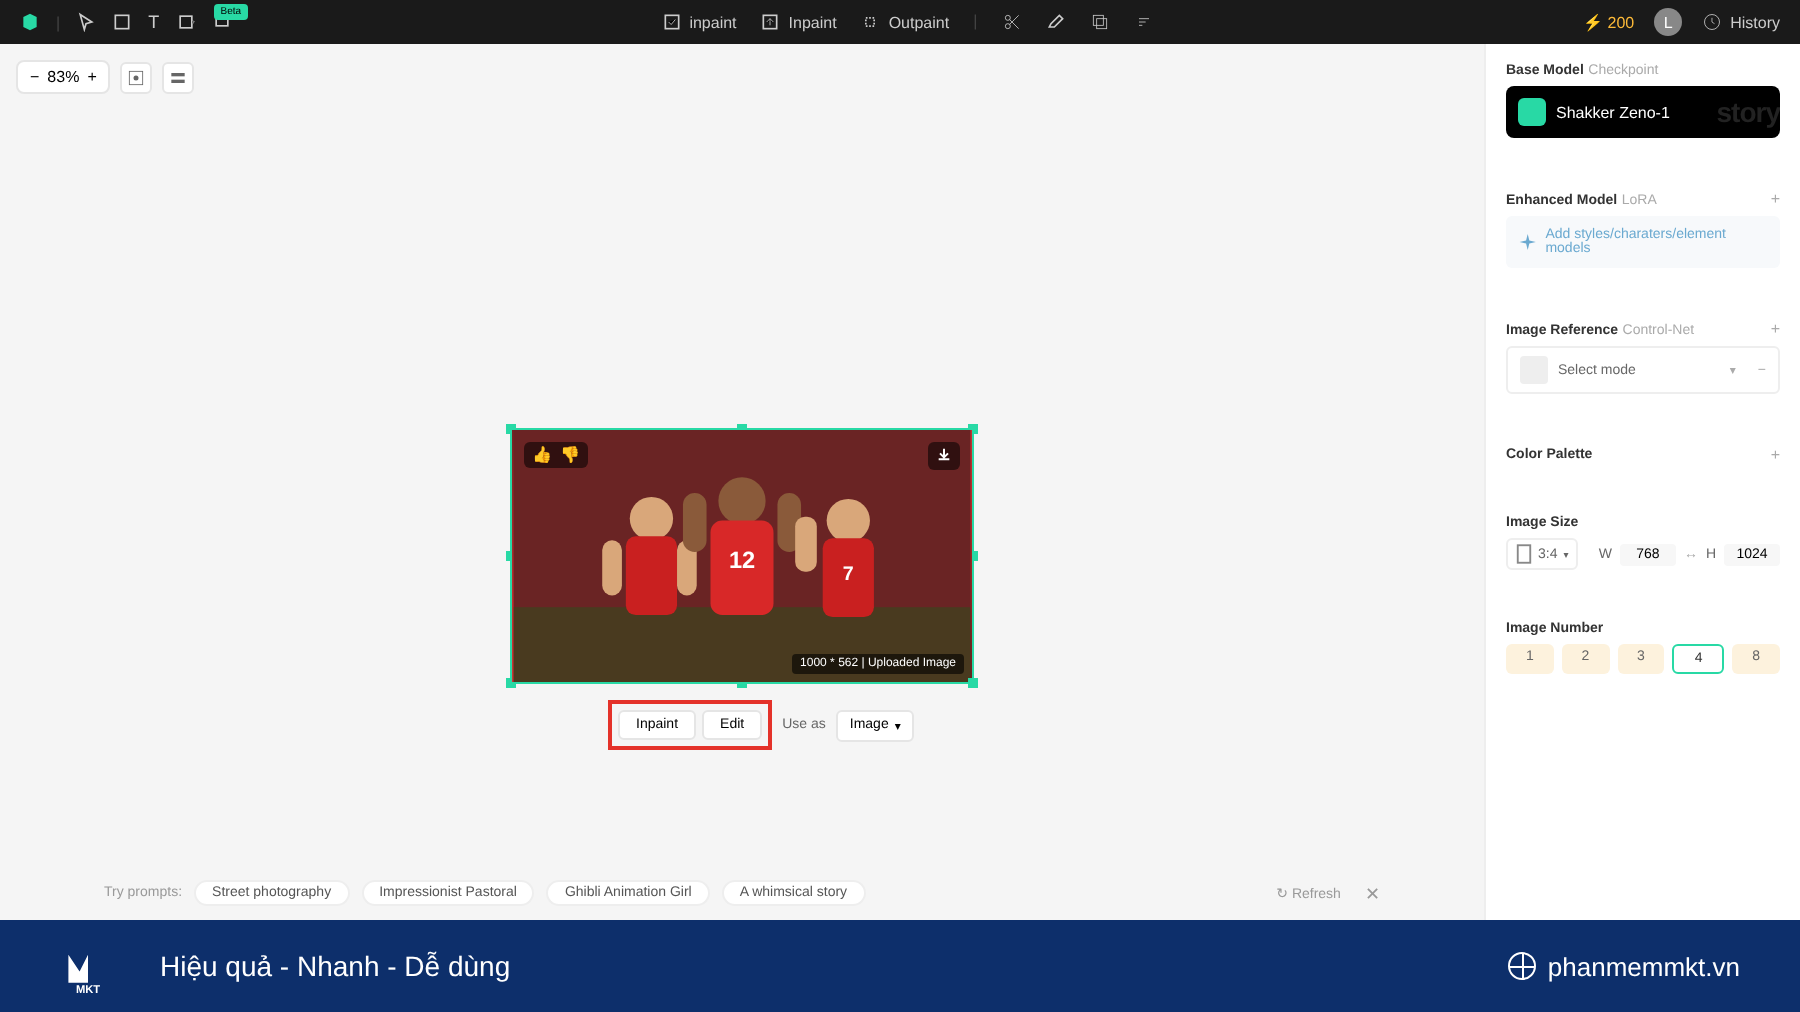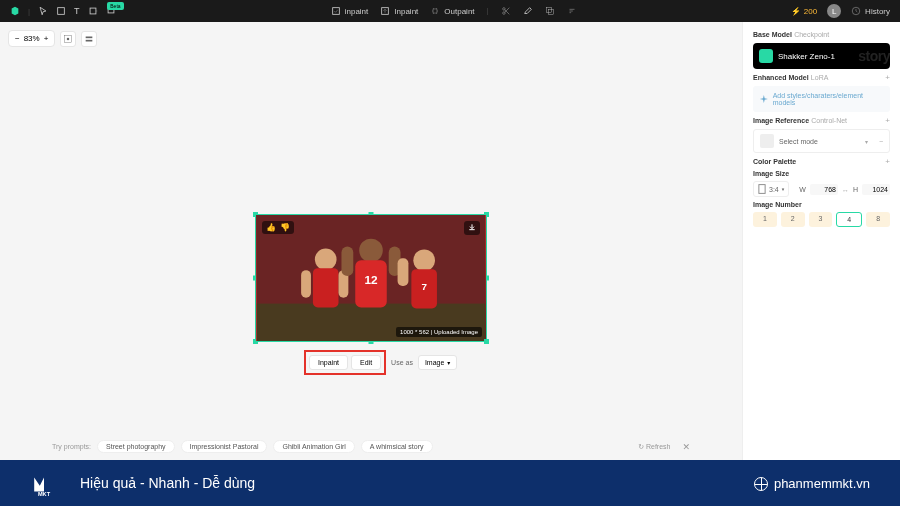--- a/index.html
+++ b/index.html
@@ -46,45 +46,45 @@
 .useas-label { font-size: 7px; color: #666; margin: 0 2px; }
 
 .prompt-area { position: absolute; left: 52px; bottom: 3px; right: 52px; }
 .prompt-suggestions { display: flex; align-items: center; gap: 6px; font-size: 7px; color: #999; margin-bottom: 4px; }
 .chip { background: #fff; border: 1px solid #eee; border-radius: 9px; padding: 2px 8px; color: #555; font-size: 7px; cursor: pointer; }
 .refresh-link { margin-left: auto; margin-right: 6px; color: #999; cursor: pointer; }
 .close-x { color: #999; cursor: pointer; font-size: 9px; }
 .prompt-input { width: 100%; background: #fff; border: 1px solid #eee; border-radius: 6px; padding: 10px; font-size: 8px; color: #999; height: 30px; }
 
 .sidebar { width: 158px; background: #fff; border-left: 1px solid #eee; padding: 8px 10px; font-size: 8px; color: #333; overflow-y: auto; }
-.side-section { margin-bottom: 4px; }
+.side-section { margin-bottom: 26px; }
 .side-label { font-size: 7px; color: #333; font-weight: 600; }
 .side-sublabel { font-size: 7px; color: #aaa; font-weight: 400; }
 .side-header { display: flex; justify-content: space-between; align-items: center; margin-bottom: 4px; }
 .plus { color: #aaa; cursor: pointer; }
 .model-card { background: #000; border-radius: 4px; padding: 6px; display: flex; align-items: center; gap: 5px; color: #fff; position: relative; overflow: hidden; }
 .model-icon { width: 14px; height: 14px; background: #28d9a5; border-radius: 3px; display:inline-block; }
 .watermark { position: absolute; right: 0; color: #222; font-size: 14px; font-weight: 700; letter-spacing: -0.5px; }
 .lora-add { background: #f7f9fb; border-radius: 3px; padding: 6px; display: flex; align-items: center; gap: 4px; font-size: 7px; color: #6aa9d0; cursor: pointer; }
 .select-row { background: #fff; border: 1px solid #eee; border-radius: 3px; padding: 4px 6px; display: flex; align-items: center; gap: 5px; font-size: 7px; color: #666; }
 .mode-swatch { width: 14px; height: 14px; background: #eee; border-radius: 2px; }
 .minus { color: #aaa; cursor: pointer; }
 .size-row { display: flex; align-items: center; gap: 4px; font-size: 7px; color: #666; }
 .ratio-sel { border: 1px solid #eee; border-radius: 3px; padding: 2px 4px; display: flex; align-items: center; gap: 3px; }
-.dim-input { width: 28px; text-align: right; border: none; background: #f7f7f7; border-radius: 2px; padding: 2px; font-size: 7px; }
+.dim-input { width: 28px; text-align: center; border: none; background: #f7f7f7; border-radius: 2px; padding: 2px; font-size: 7px; }
 .link-icon { color: #aaa; }
 .num-row { display: flex; gap: 4px; }
 .num-btn { flex: 1; background: #fdf2dd; border-radius: 3px; padding: 3px 0; text-align: center; font-size: 7px; color: #666; cursor: pointer; }
 .num-btn.active { background: #fff; border: 1px solid #28d9a5; color: #333; }
 
 .footer { position: absolute; bottom: 0; left: 0; right: 0; height: 46px; background: #0d2f6b; display: flex; align-items: center; color: #fff; padding: 0 30px; }
 .footer-logo { display: flex; align-items: center; gap: 6px; }
 .logo-box { width: 28px; height: 28px; display: flex; align-items: center; justify-content: center; }
 .footer-slogan { margin-left: 22px; font-size: 14px; text-align: right; }
-.footer-url { margin-left: auto; display: flex; align-items: flex-end; gap: 6px; font-size: 13px; }
+.footer-url { margin-left: auto; display: flex; align-items: flex-start; gap: 6px; font-size: 13px; }
 .globe { width: 14px; height: 14px; border: 1.5px solid #fff; border-radius: 50%; position: relative; }
 .globe::before { content: ''; position: absolute; left: 50%; top: 0; bottom: 0; width: 1px; background: #fff; }
 .globe::after { content: ''; position: absolute; top: 50%; left: 0; right: 0; height: 1px; background: #fff; }
 </style>
 </head>
 <body>
 
 <div class="topbar">
   <div class="topbar-left">
     <svg class="top-icon" viewBox="0 0 24 24">

